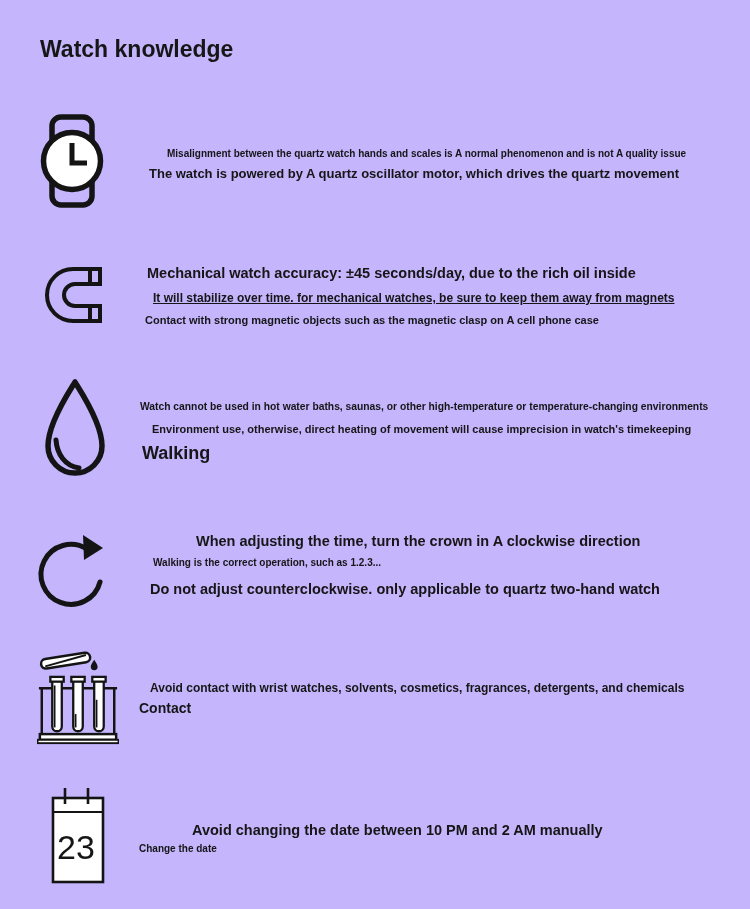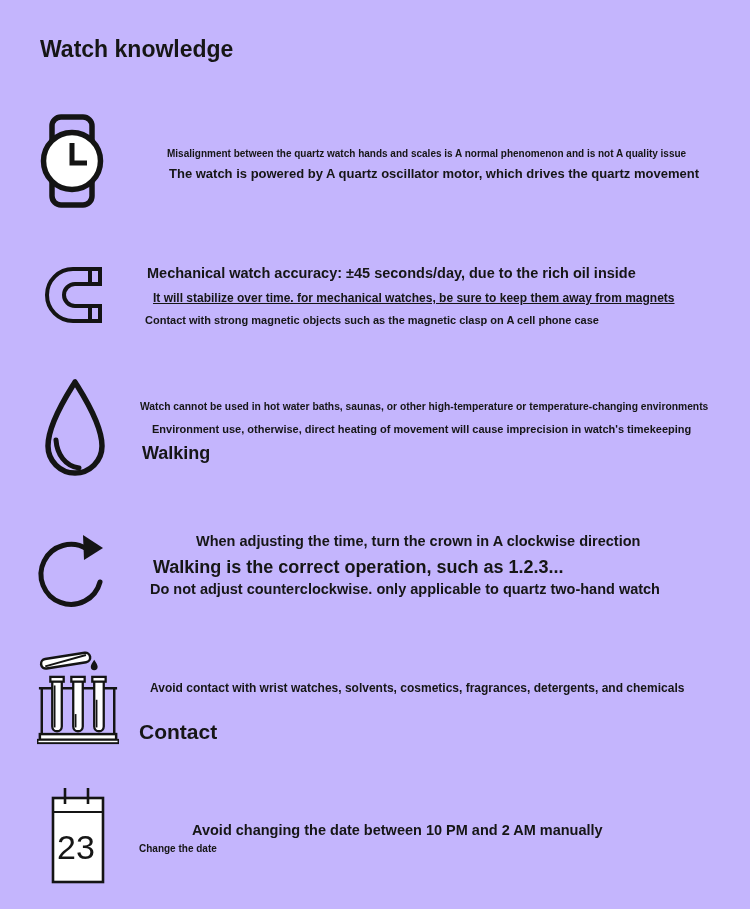--- a/index.html
+++ b/index.html
@@ -5,36 +5,36 @@
   html,body { margin:0; padding:0; background:#ffffff; }
   .page {
     position:relative; width:750px; height:909px; background:#c4b5fd;
     font-family:"Liberation Sans", sans-serif; color:#161616; overflow:hidden;
   }
   section { display:contents; }
   .t { position:absolute; font-weight:700; white-space:nowrap; color:#161616; }
   .title { left:40px;  top:36px;  font-size:23px; }
 
   .s0a { left:167px; top:148px; font-size:10px; }
-  .s0b { left:149px; top:166px; font-size:13px;margin-left:20px;   }
+  .s0b { left:149px; top:166px; font-size:13px;   }
 
   .s1a { left:147px; top:265px; font-size:14.5px; }
   .s1b { left:153px; top:291px; font-size:12px;text-decoration:underline;   }
   .s1c { left:145px; top:314px; font-size:11px;   }
 
   .s2a { left:140px; top:401px; font-size:10.3px; }
   .s2b { left:152px; top:423px; font-size:11px;   }
   .s2c { left:142px; top:443px; font-size:18px;   }
 
   .s3a { left:196px; top:533px; font-size:14.5px; }
-  .s3b { left:153px; top:557px; font-size:18px; }
+  .s3b { left:153px; top:557px; font-size:10px; }
   .s3c { left:150px; top:581px; font-size:14.5px; }
 
   .s4a { left:150px; top:681px; font-size:12px;   }
-  .s4b { left:139px; top:700px; font-size:21px;margin-top:20px;   }
+  .s4b { left:139px; top:700px; font-size:14px;   }
 
   .s5a { left:192px; top:822px; font-size:14.5px; }
   .s5b { left:139px; top:843px; font-size:10px; }
 
   .icon { position:absolute; }
   .i0 { left:40px; top:114px; }
   .i1 { left:44px; top:267px; }
   .i2 { left:42px; top:378px; }
   .i3 { left:34px; top:528px; }
   .i4 { left:37px; top:643px; }

